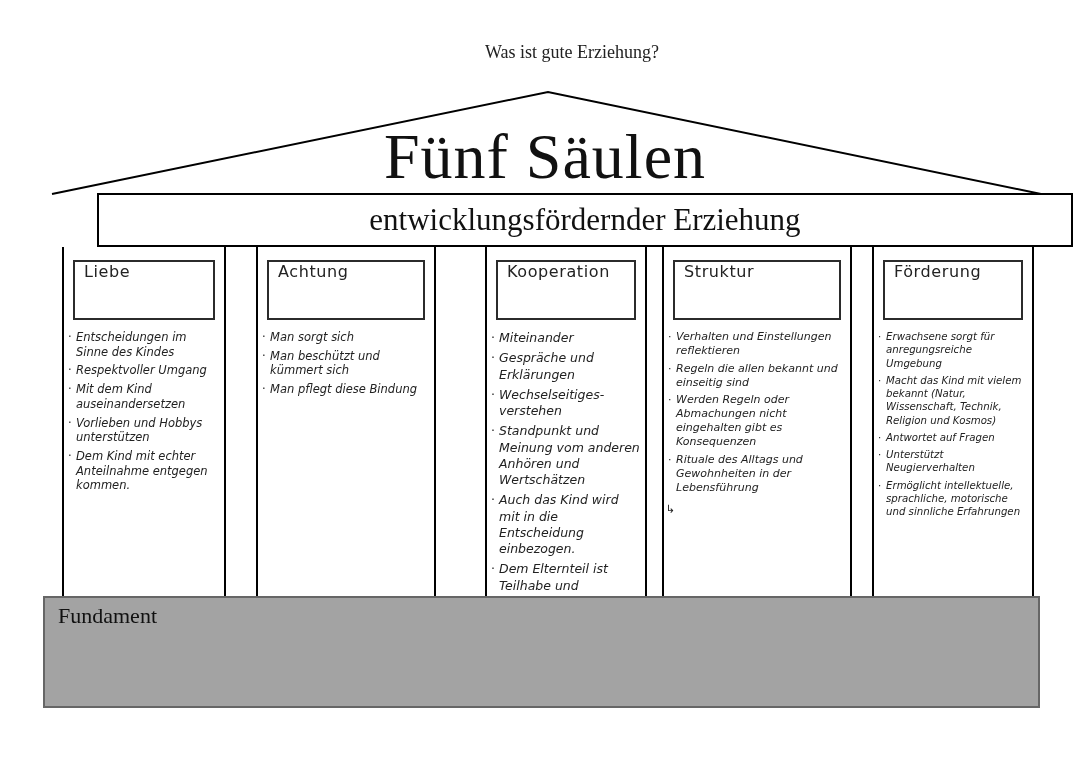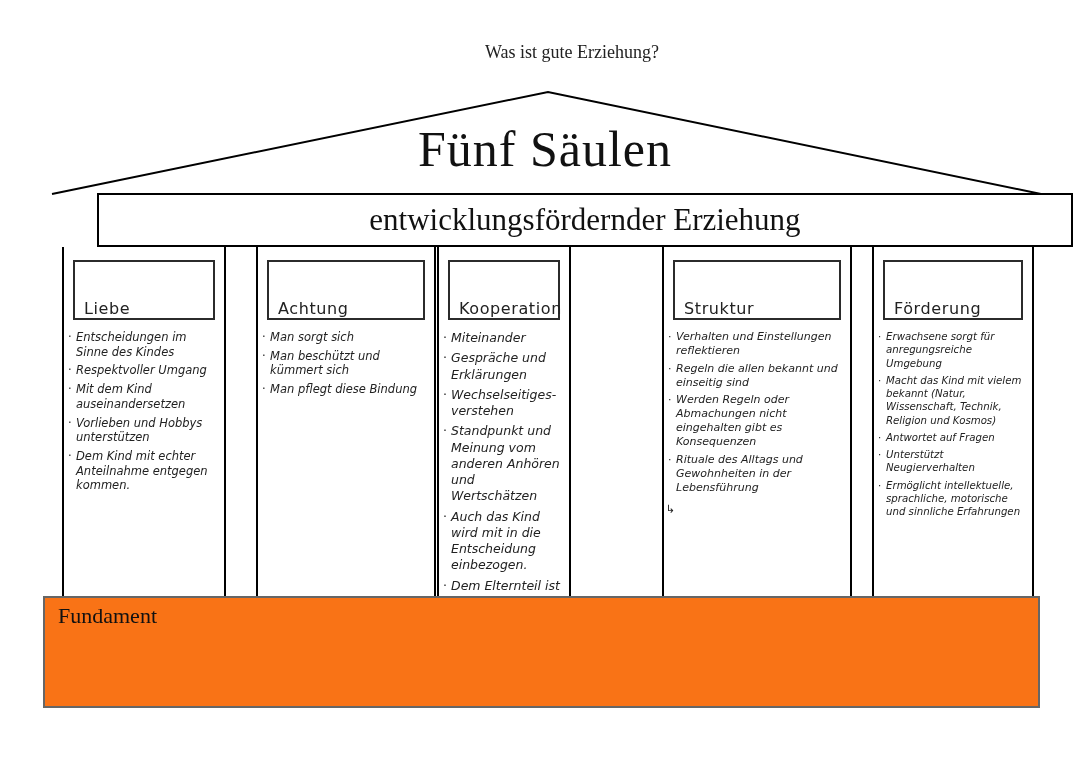--- a/index.html
+++ b/index.html
@@ -2,49 +2,49 @@
 <html><head>
 <meta charset="utf-8">
 <style>
   html,body{margin:0;padding:0;background:#fff;}
   .canvas{position:relative;width:1080px;height:763px;background:#fff;overflow:hidden;
           font-family:"Liberation Serif",serif;color:#1f1f1f;}
   .question{position:absolute;top:42px;left:0;width:1080px;text-align:center;
             font-size:18px;color:#222;padding-left:32px;}
   .roof-svg{position:absolute;top:0;left:0;pointer-events:none;}
   .roof-title{position:absolute;top:120px;left:57px;width:976px;text-align:center;
-              font-size:50px;color:#111;letter-spacing:1px;}
+              font-size:64px;color:#111;letter-spacing:1px;}
   .band{position:absolute;left:57px;top:193px;width:976px;height:54px;
         border:2px solid #000;box-sizing:border-box;display:flex;align-items:center;
         justify-content:center;font-size:31px;color:#111;margin-left:40px;}
   .pillar{position:absolute;top:247px;height:349px;border-left:2px solid #000;
           border-right:2px solid #000;box-sizing:border-box;background:#fff;}
   .p1{left:62px;width:164px}
   .p2{left:256px;width:180px}
-  .p3{left:437px;width:134px}
+  .p3{left:485px;width:162px}
   .p4{left:662px;width:190px}
   .p5{left:872px;width:162px}
   .pillar-header{margin:13px 9px 8px 9px;height:60px;border:2px solid #2b2b2b;
-                 display:flex;align-items:flex-end;box-sizing:border-box;background:#fff;}
+                 display:flex;align-items:flex-start;box-sizing:border-box;background:#fff;}
   .pillar-title{font-family:"DejaVu Sans",sans-serif;font-size:16px;color:#222;
                 padding-left:9px;letter-spacing:.6px;}
   .items{list-style:none;margin:0;padding:2px 5px 0 4px;
          font-family:"DejaVu Sans",sans-serif;color:#222;}
   .item{display:flex;margin-bottom:4px;}
   .dot{flex:0 0 8px;text-align:left;}
   .txt{flex:1 1 auto;font-style:italic;}
   .p1 .items,.p2 .items{font-size:11.5px;line-height:1.28;}
   .p3 .items{font-size:12.5px;line-height:1.3;}
   .p4 .items{font-size:11px;line-height:1.26;}
   .p5 .items{font-size:10.2px;line-height:1.3;}
   .note{display:flex;margin-top:9px;font-family:"DejaVu Sans",sans-serif;
         font-size:11px;line-height:1.26;color:#222;padding:0 5px 0 2px;}
   .note .marker{flex:0 0 15px;}
   .fundament{position:absolute;left:43px;top:596px;width:997px;height:112px;
-             border:2px solid #666;box-sizing:border-box;background:#f97316;}
+             border:2px solid #666;box-sizing:border-box;background:#a3a3a3;}
   .fundament-label{display:inline-block;font-size:22px;color:#111;padding:5px 13px;}
 </style>
 </head>
 <body>
 
 <div class="canvas">
 
   <div class="question">Was ist gute Erziehung?</div>
 
   <svg class="roof-svg" width="1080" height="763">

